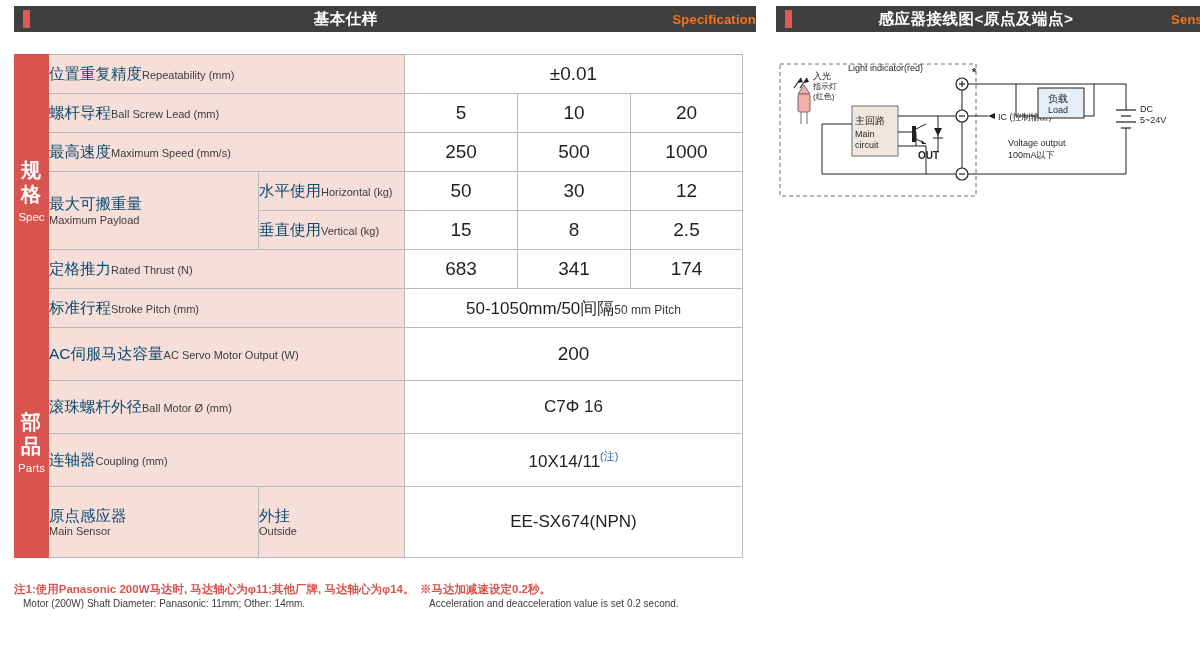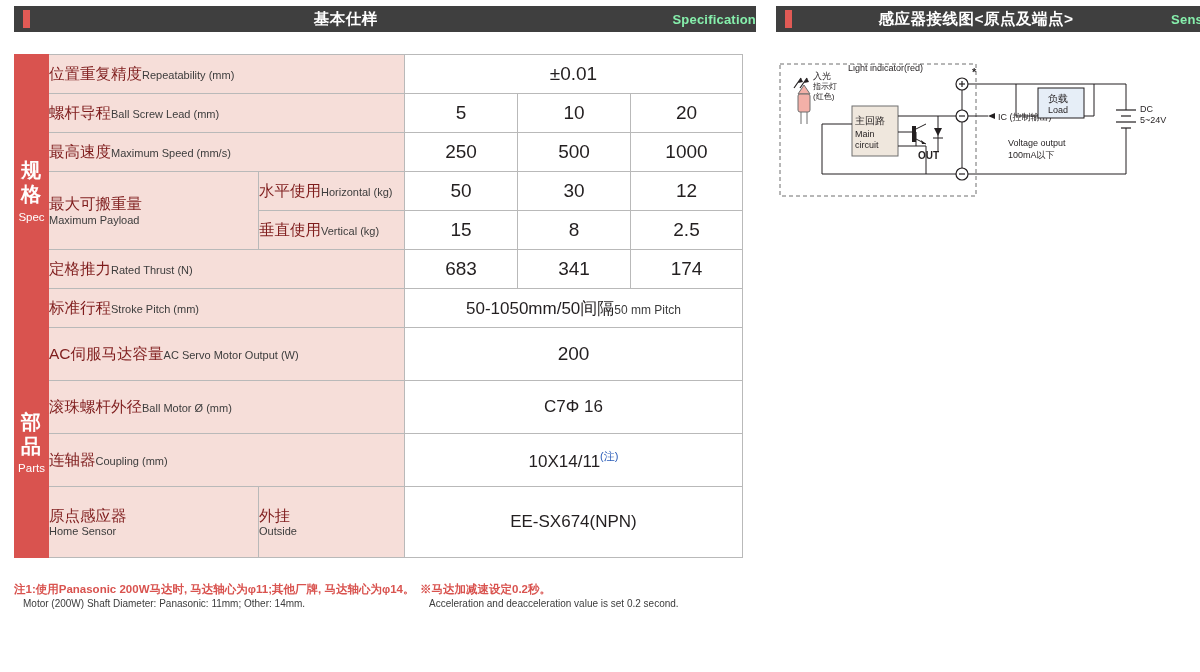--- a/index.html
+++ b/index.html
@@ -34,21 +34,21 @@
     background: #e05a55;
     margin: 0 9px 0 9px;
   }
   .hdr .cn {
     color: #ffffff;
     font-size: 15.5px;
     font-weight: bold;
     letter-spacing: .5px;
   }
   .hdr .en {
-    color: #86efac;
+    color: #f97316;
     font-size: 13px;
     font-weight: bold;
     margin-left: 20px;
     letter-spacing: .2px;
   }
 
   
   .spec-table {
     position: absolute;
     left: 14px;
@@ -81,21 +81,21 @@
     font-size: 11.5px;
     margin-top: 4px;
     display: block;
   }
   .lbl {
     background: #f6ded9;
     padding-left: 10px;
   }
   .lbl .cn {
     font-size: 15.5px;
-    color: #7f1d1d;
+    color: #0c4a6e;
   }
   .lbl .en {
     font-size: 11px;
     color: #3c3c3c;
   }
   .lbl.two-line .cn { display: block; line-height: 1.15; }
   .lbl.two-line .en { display: block; margin-left: 0; margin-top: 1px; }
   .lbl.ctr {
     text-align: left;
     padding-left: 0;
@@ -274,21 +274,21 @@
         <span class="cn">连轴器</span><span class="en">Coupling (mm)</span>
       </td>
       <td class="val big" colspan="3">
         <span>10X14/11</span><span class="sup-note">(注)</span>
       </td>
     </tr>
 
     <tr>
       <td class="lbl two-line" style="height:70px;">
         <span class="cn">原点感应器</span>
-        <span class="en">Home Sensor</span>
+        <span class="en">Main Sensor</span>
       </td>
       <td class="lbl ctr two-line">
         <span class="cn">外挂</span>
         <span class="en">Outside</span>
       </td>
       <td class="val big" colspan="3">EE-SX674(NPN)</td>
     </tr>
   </tbody>
 </table>
 

